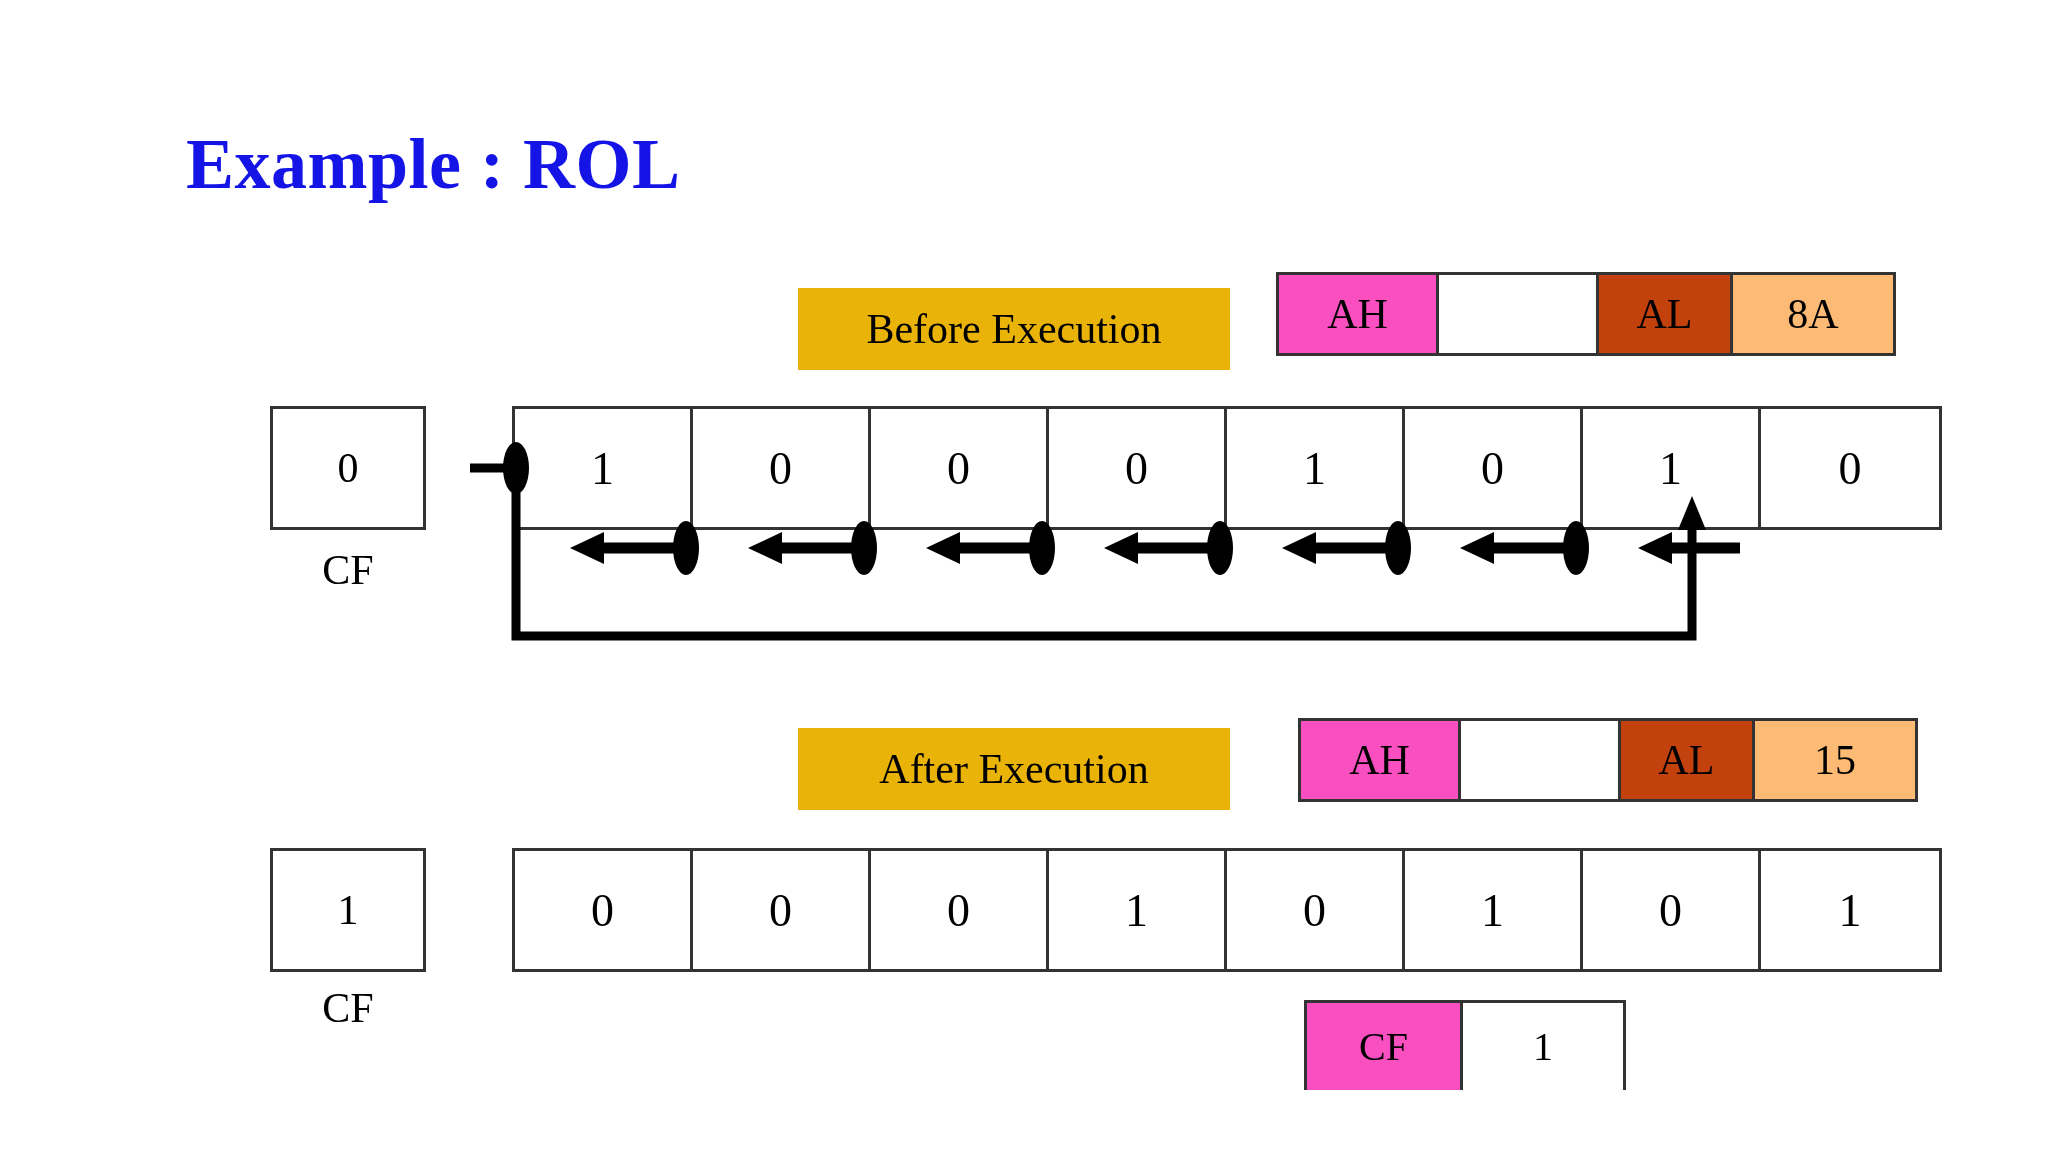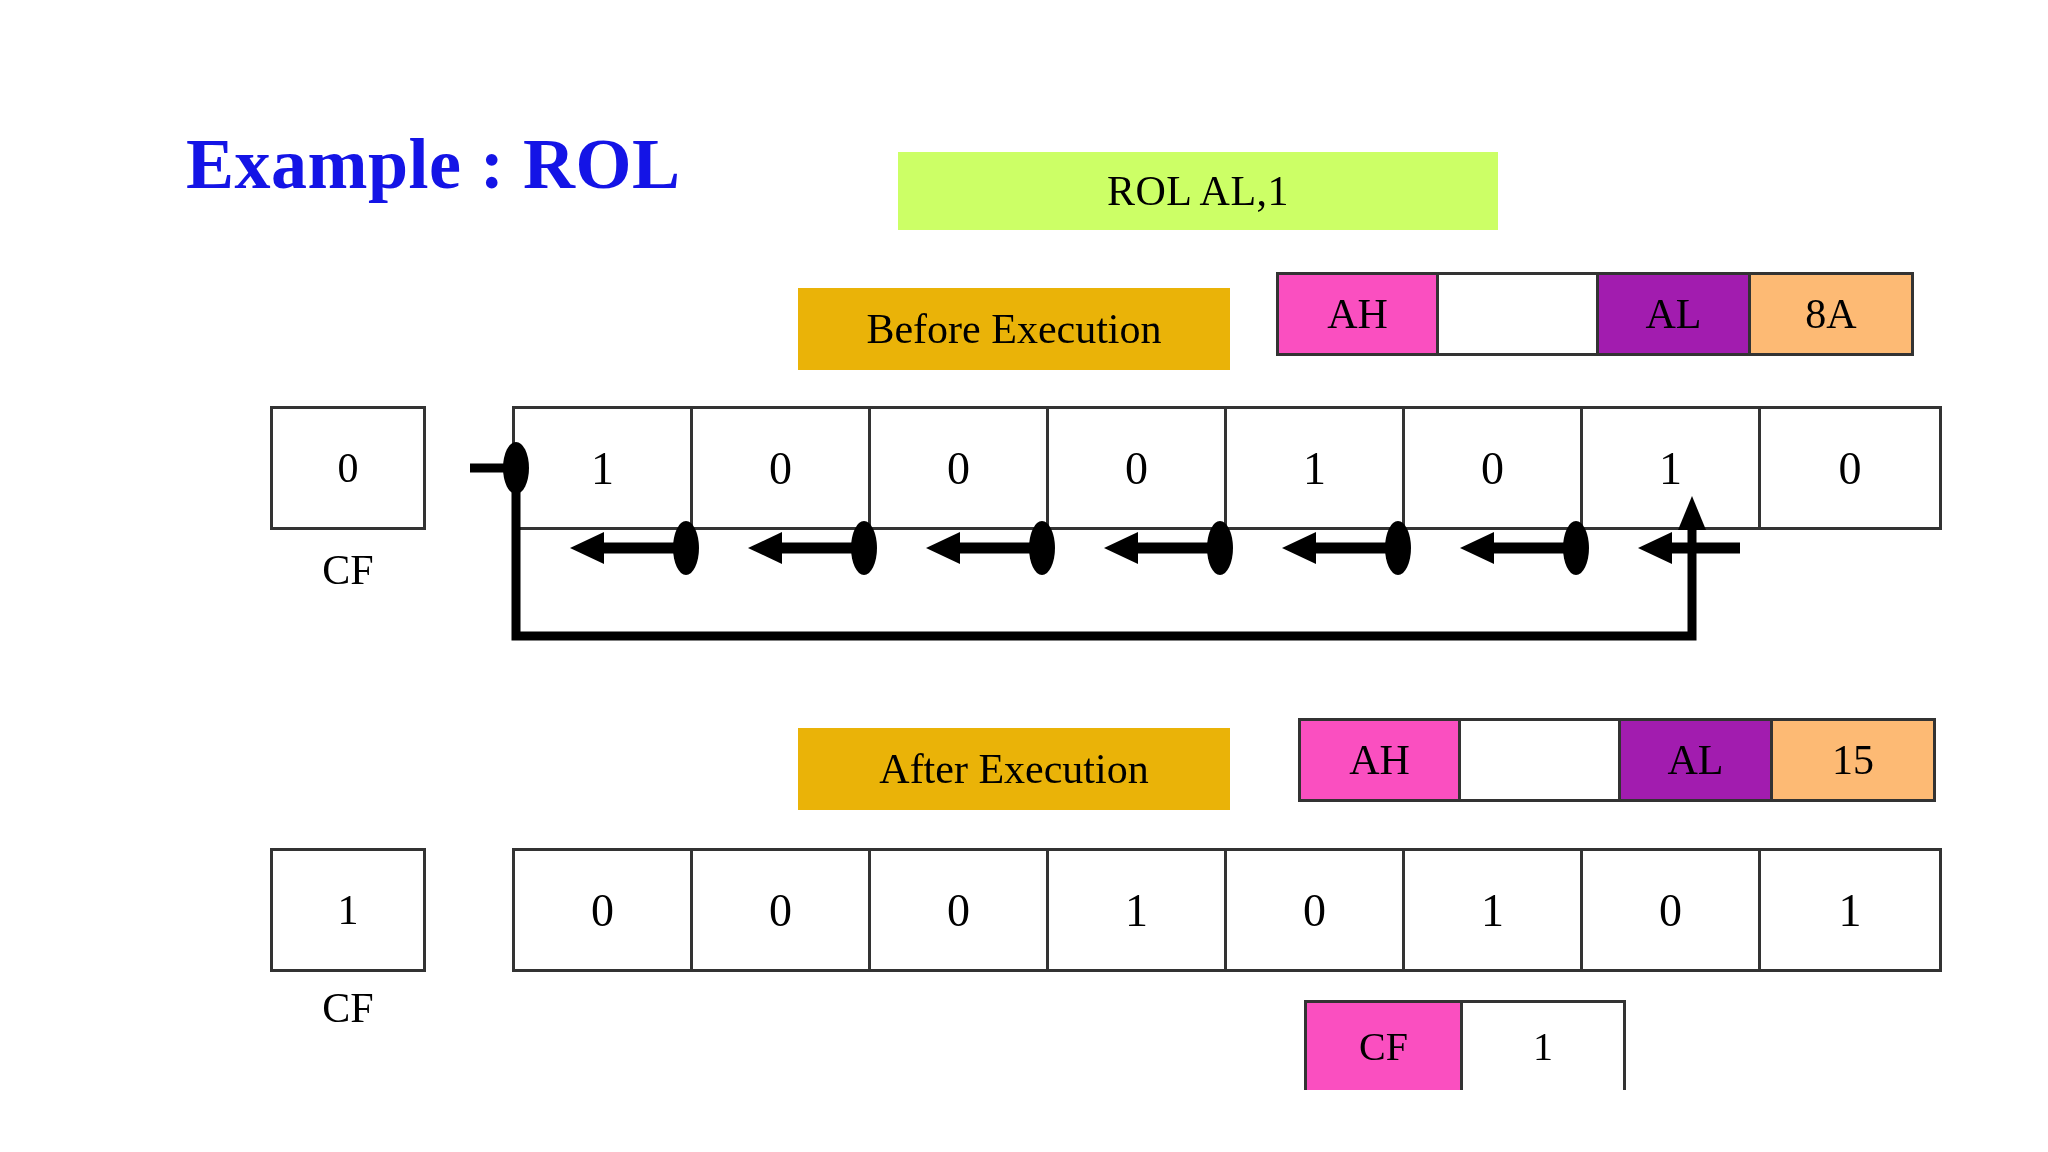--- a/index.html
+++ b/index.html
@@ -82,21 +82,21 @@
     align-items: center;
     justify-content: center;
     font-size: 42px;
     color: #000;
     box-sizing: border-box;
     border-right: 3px solid #333;
   }
   .reg-cell:last-child { border-right: none; }
   .reg-cell.name-ah { background: #fa4fc0; width: 160px; }
   .reg-cell.blank   { background: #ffffff; width: 160px; }
-  .reg-cell.name-al { background: #a21caf; width: 152px; }
+  .reg-cell.name-al { background: #c2410c; width: 134px; }
   .reg-cell.value   { background: #fdba74; width: 160px; }
 
   
   .cf-box {
     position: absolute;
     width: 156px;
     height: 124px;
     border: 3px solid #333;
     box-sizing: border-box;
     background: #fff;
@@ -175,21 +175,20 @@
   .cf-flag-cell.name  { background: #fa4fc0; width: 156px; border-right: 3px solid #333; }
   .cf-flag-cell.value { background: #ffffff; width: 160px; }
 </style>
 </head>
 <body>
 
 <div class="stage">
 
   <div id="slide-title">Example : ROL</div>
 
-  <div id="instruction-chip">ROL AL,1</div>
 
   <div id="before-exec-label" class="exec-label">Before Execution</div>
 
   <div id="before-register-strip" class="register-strip">
     <div class="reg-cell name-ah">AH</div>
     <div class="reg-cell blank"></div>
     <div class="reg-cell name-al">AL</div>
     <div class="reg-cell value">8A</div>
   </div>
 

